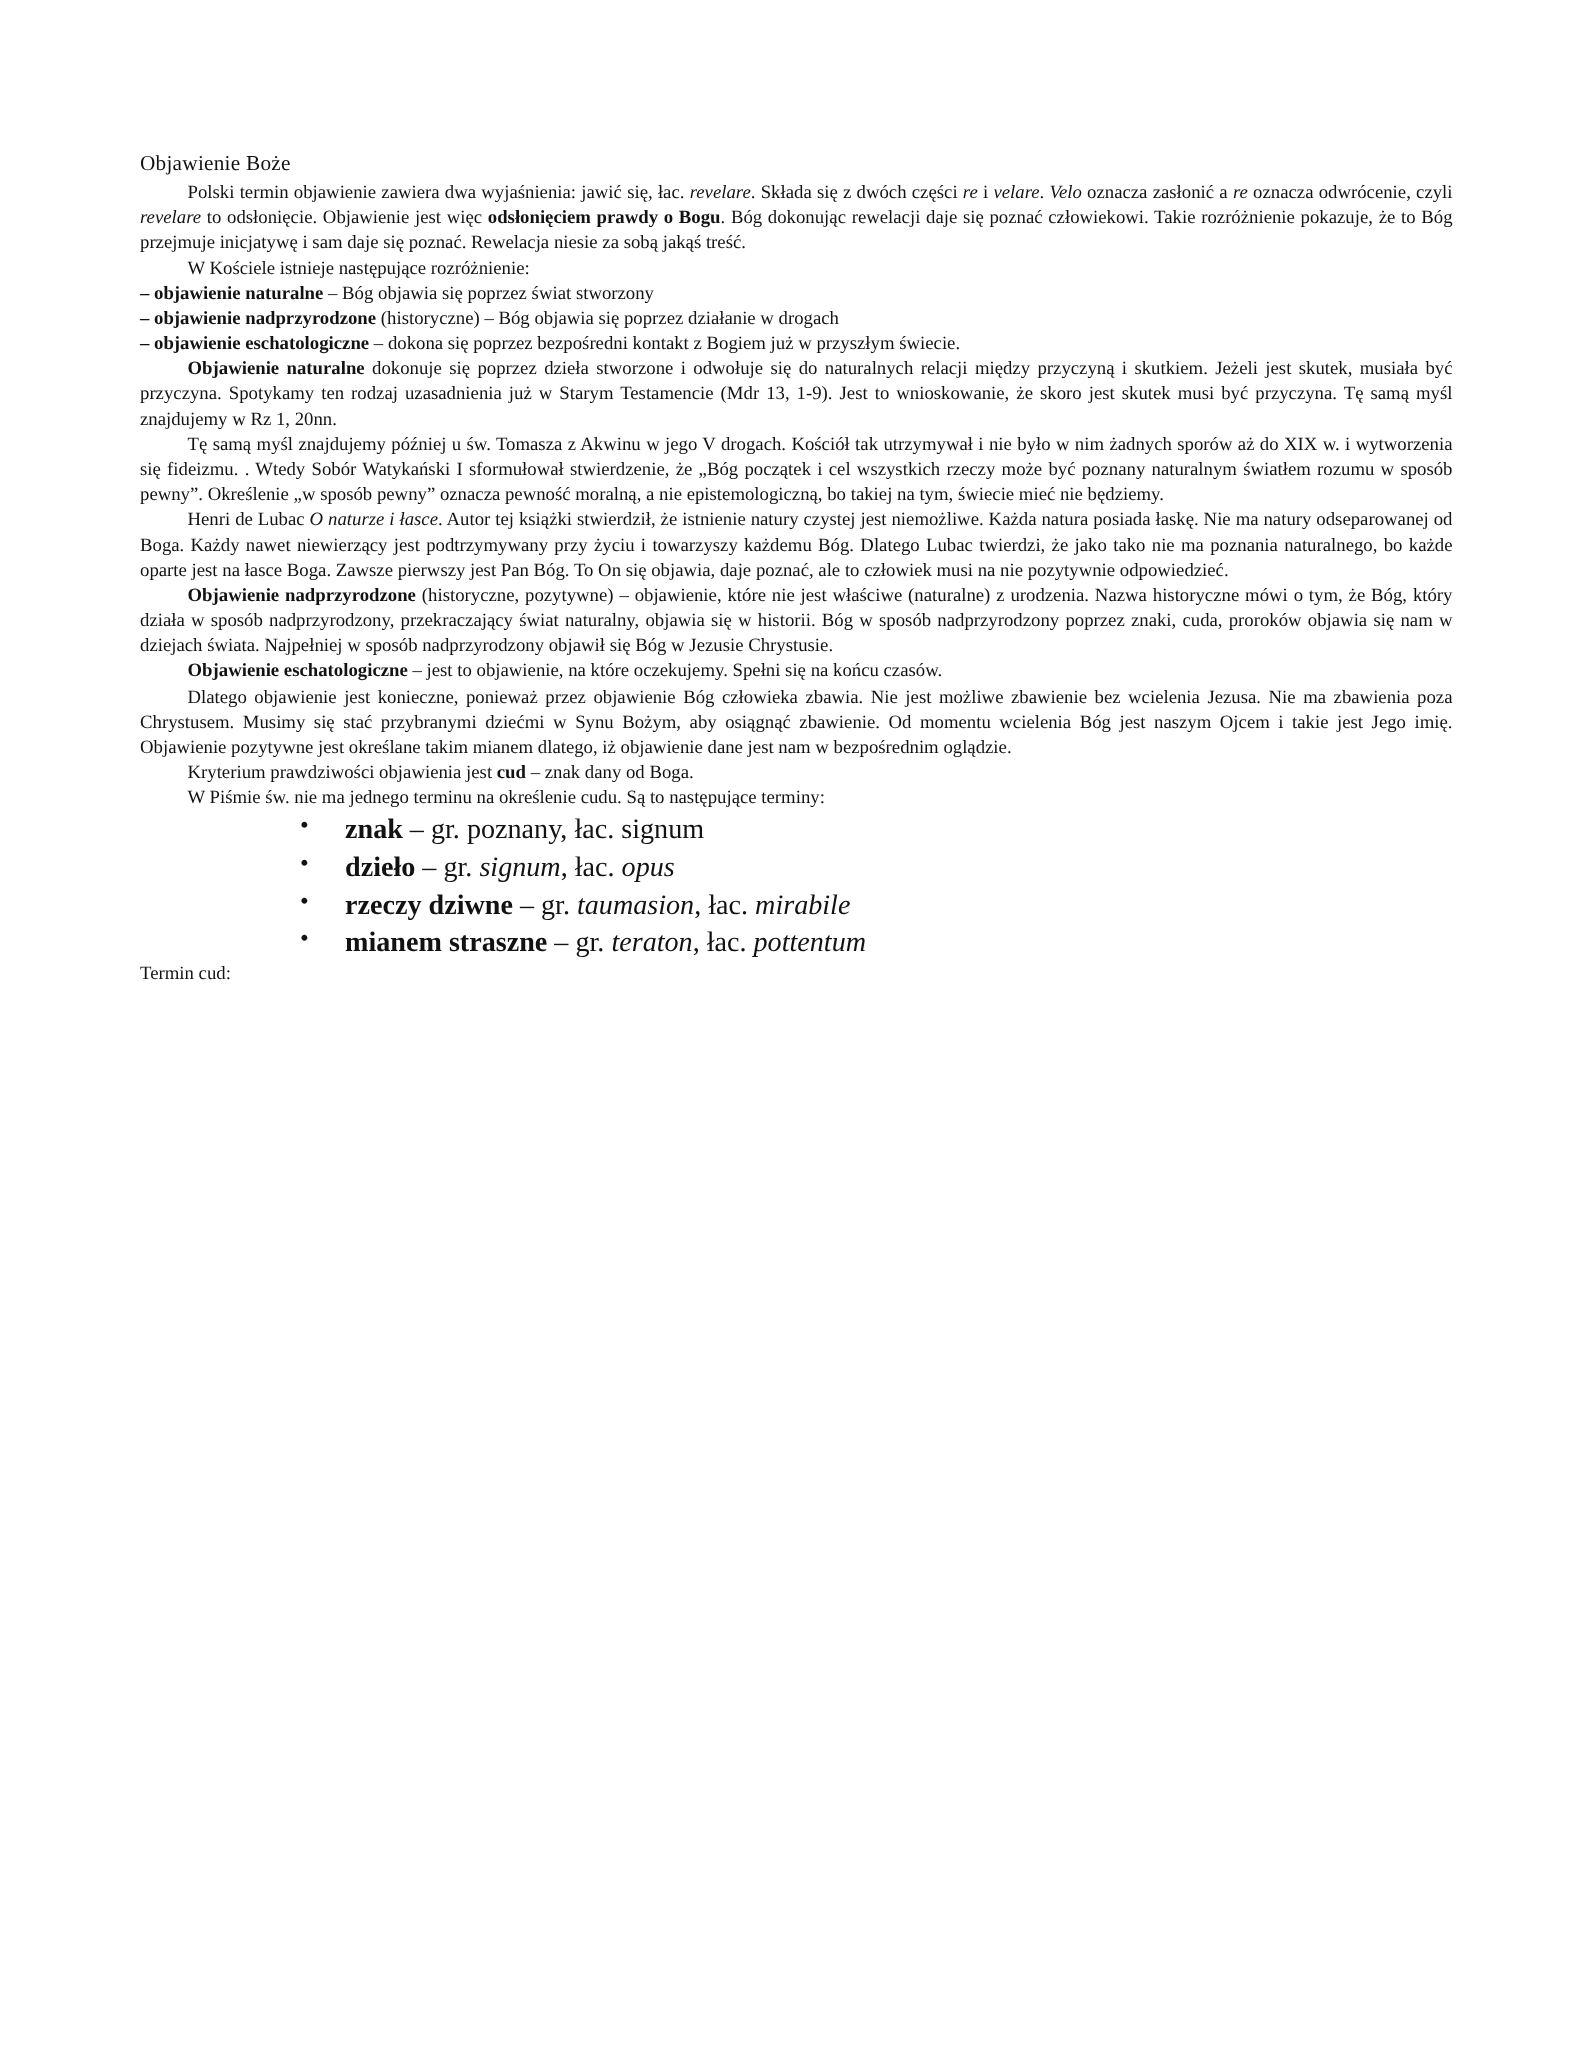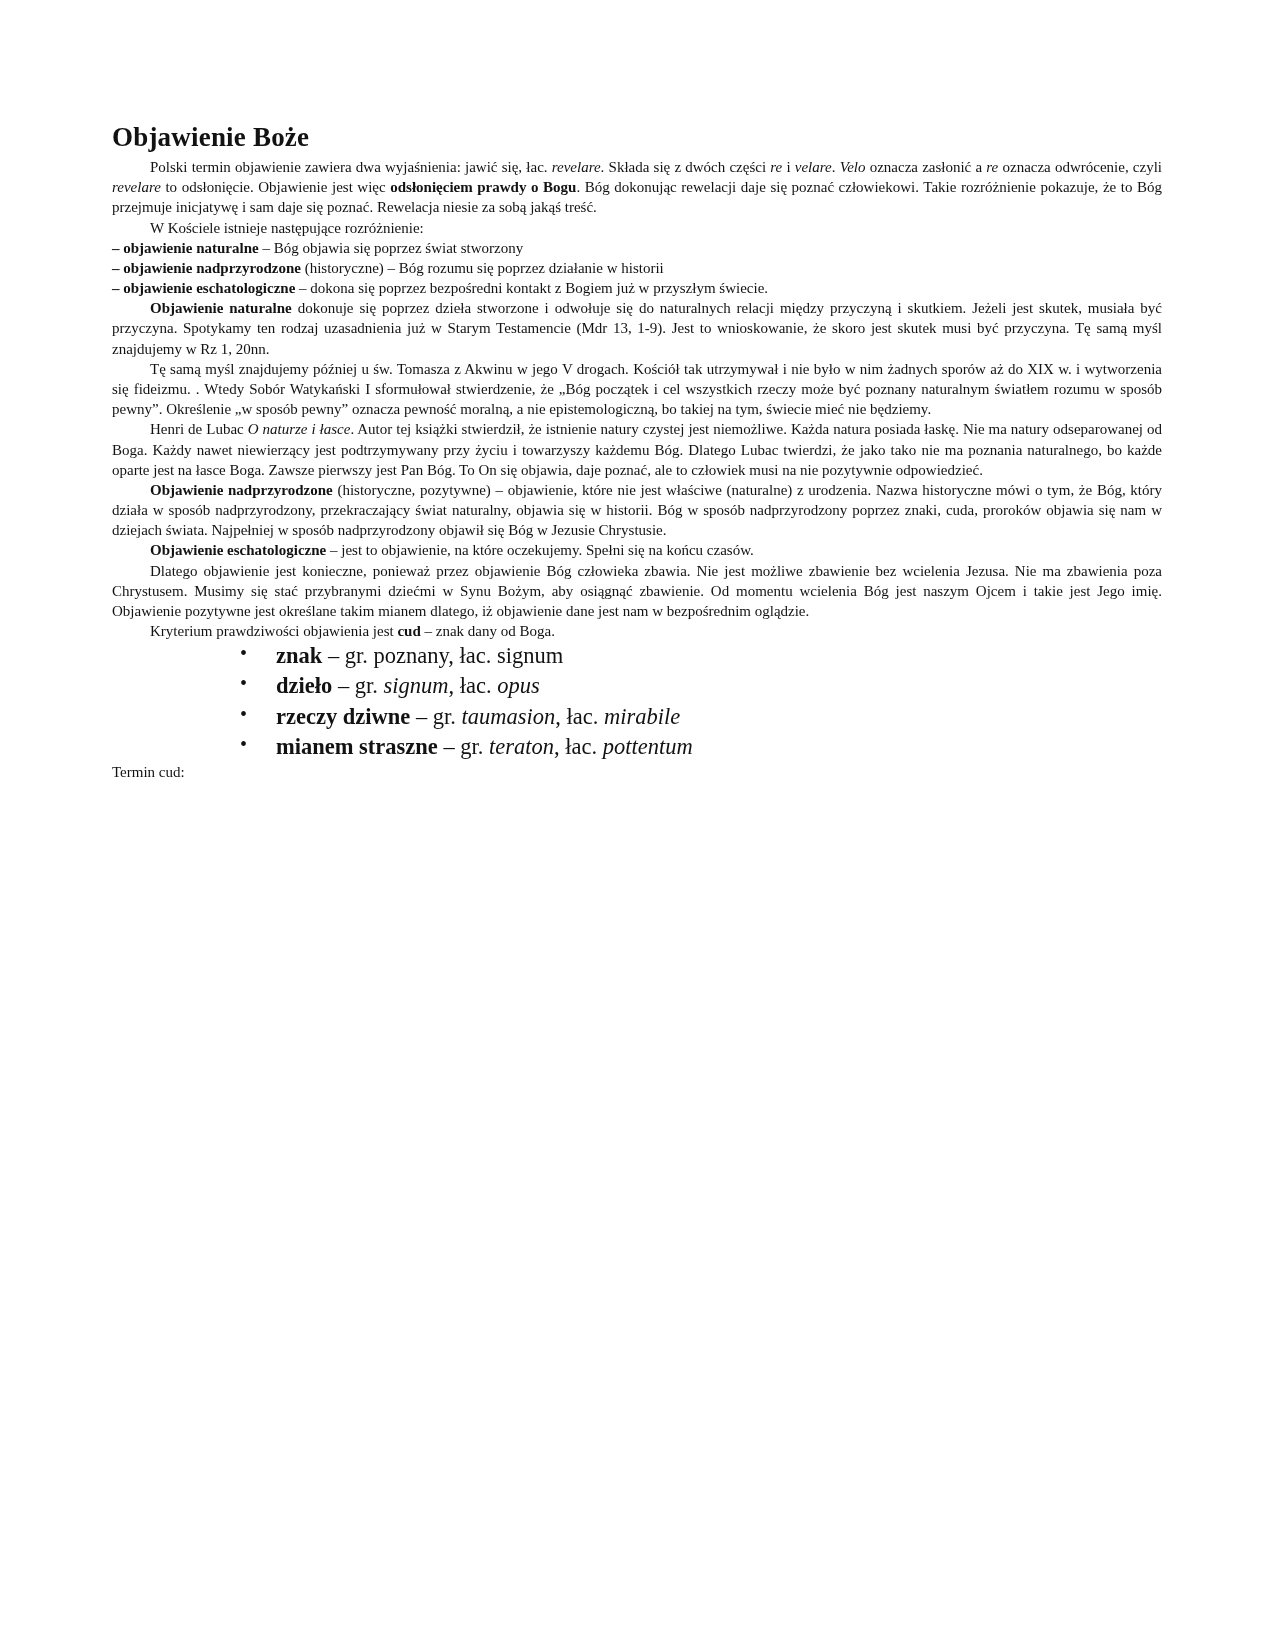--- a/index.html
+++ b/index.html
@@ -22,22 +22,22 @@
     background: #ffffff;
     box-sizing: border-box;
   }
   .content {
     position: absolute;
     left: 112px;
     top: 120px;
     width: 1050px;
   }
   h1.doc-heading {
-    font-size: 27px;
-    font-weight: bold;
+    font-size: 17px;
+    font-weight: normal;
     margin: 0 0 2px 0;
     line-height: 1.30;
     letter-spacing: 0.2px;
   }
   p.para {
     margin: 0;
     font-size: 15px;
     line-height: 1.345;
     text-align: justify;
     text-justify: inter-word;
@@ -101,39 +101,40 @@
   <div class="content">
 
     <h1 class="doc-heading">Objawienie Boże</h1>
 
     <p class="para indent"><span>Polski termin objawienie zawiera dwa wyjaśnienia: jawić się, łac. </span><i>revelare</i><span>. Składa się z dwóch części </span><i>re</i><span> i </span><i>velare</i><span>. </span><i>Velo</i><span> oznacza zasłonić a </span><i>re</i><span> oznacza odwrócenie, czyli </span><i>revelare</i><span> to odsłonięcie. Objawienie jest więc </span><b>odsłonięciem prawdy o Bogu</b><span>. Bóg dokonując rewelacji daje się poznać człowiekowi. Takie rozróżnienie pokazuje, że to Bóg przejmuje inicjatywę i sam daje się poznać. Rewelacja niesie za sobą jakąś treść.</span></p>
 
     <p class="para indent">W Kościele istnieje następujące rozróżnienie:</p>
 
     <p class="para noindent"><b>– objawienie naturalne</b><span> – Bóg objawia się poprzez świat stworzony</span></p>
 
-    <p class="para noindent"><b>– objawienie nadprzyrodzone</b><span> (historyczne) – Bóg rozumu się poprzez działanie w historii</span></p>
+    <p class="para noindent"><b>– objawienie nadprzyrodzone</b><span> (historyczne) – Bóg objawia się poprzez działanie w drogach</span></p>
 
     <p class="para noindent"><b>– objawienie eschatologiczne</b><span> – dokona się poprzez bezpośredni kontakt z Bogiem już w przyszłym świecie.</span></p>
 
     <p class="para indent"><b>Objawienie naturalne</b><span> dokonuje się poprzez dzieła stworzone i odwołuje się do naturalnych relacji między przyczyną i skutkiem. Jeżeli jest skutek, musiała być przyczyna. Spotykamy ten rodzaj uzasadnienia już w Starym Testamencie (Mdr 13, 1-9). Jest to wnioskowanie, że skoro jest skutek musi być przyczyna. Tę samą myśl znajdujemy w Rz 1, 20nn.</span></p>
 
     <p class="para indent">Tę samą myśl znajdujemy później u św. Tomasza z Akwinu w jego V drogach. Kościół tak utrzymywał i nie było w nim żadnych sporów aż do XIX w. i wytworzenia się fideizmu. . Wtedy Sobór Watykański I sformułował stwierdzenie, że „Bóg początek i cel wszystkich rzeczy może być poznany naturalnym światłem rozumu w sposób pewny”. Określenie „w sposób pewny” oznacza pewność moralną, a nie epistemologiczną, bo takiej na tym, świecie mieć nie będziemy.</p>
 
     <p class="para indent"><span>Henri de Lubac </span><i>O naturze i łasce</i><span>. Autor tej książki stwierdził, że istnienie natury czystej jest niemożliwe. Każda natura posiada łaskę. Nie ma natury odseparowanej od Boga. Każdy nawet niewierzący jest podtrzymywany przy życiu i towarzyszy każdemu Bóg. Dlatego Lubac twierdzi, że jako tako nie ma poznania naturalnego, bo każde oparte jest na łasce Boga. Zawsze pierwszy jest Pan Bóg. To On się objawia, daje poznać, ale to człowiek musi na nie pozytywnie odpowiedzieć.</span></p>
 
     <p class="para indent"><b>Objawienie nadprzyrodzone</b><span> (historyczne, pozytywne) – objawienie, które nie jest właściwe (naturalne) z urodzenia. Nazwa historyczne mówi o tym, że Bóg, który działa w sposób nadprzyrodzony, przekraczający świat naturalny, objawia się w historii. Bóg w sposób nadprzyrodzony poprzez znaki, cuda, proroków objawia się nam w dziejach świata. Najpełniej w sposób nadprzyrodzony objawił się Bóg w Jezusie Chrystusie.</span></p>
 
     <p class="para indent"><b>Objawienie eschatologiczne</b><span> – jest to objawienie, na które oczekujemy. Spełni się na końcu czasów.</span></p>
 
 
     <p class="para indent">Dlatego objawienie jest konieczne, ponieważ przez objawienie Bóg człowieka zbawia. Nie jest możliwe zbawienie bez wcielenia Jezusa. Nie ma zbawienia poza Chrystusem. Musimy się stać przybranymi dziećmi w Synu Bożym, aby osiągnąć zbawienie. Od momentu wcielenia Bóg jest naszym Ojcem i takie jest Jego imię. Objawienie pozytywne jest określane takim mianem dlatego, iż objawienie dane jest nam w bezpośrednim oglądzie.</p>
 
     <p class="para indent"><span>Kryterium prawdziwości objawienia jest </span><b>cud</b><span> – znak dany od Boga.</span></p>
 
+    <p class="para indent">W Piśmie św. nie ma jednego terminu na określenie cudu. Są to następujące terminy:</p>
 
     <ul class="disc-list" id="terms-list">
     <li><b>znak</b><span> – gr. </span><span>poznany</span><span>, łac. </span><span>signum</span></li>
         <li><b>dzieło</b><span> – gr. </span><i>signum</i><span>, łac. </span><i>opus</i></li>
         <li><b>rzeczy dziwne</b><span> – gr. </span><i>taumasion</i><span>, łac. </span><i>mirabile</i></li>
         <li><b>mianem straszne</b><span> – gr. </span><i>teraton</i><span>, łac. </span><i>pottentum</i></li>
       </ul>
 
     <p class="para noindent">Termin cud:</p>
 

